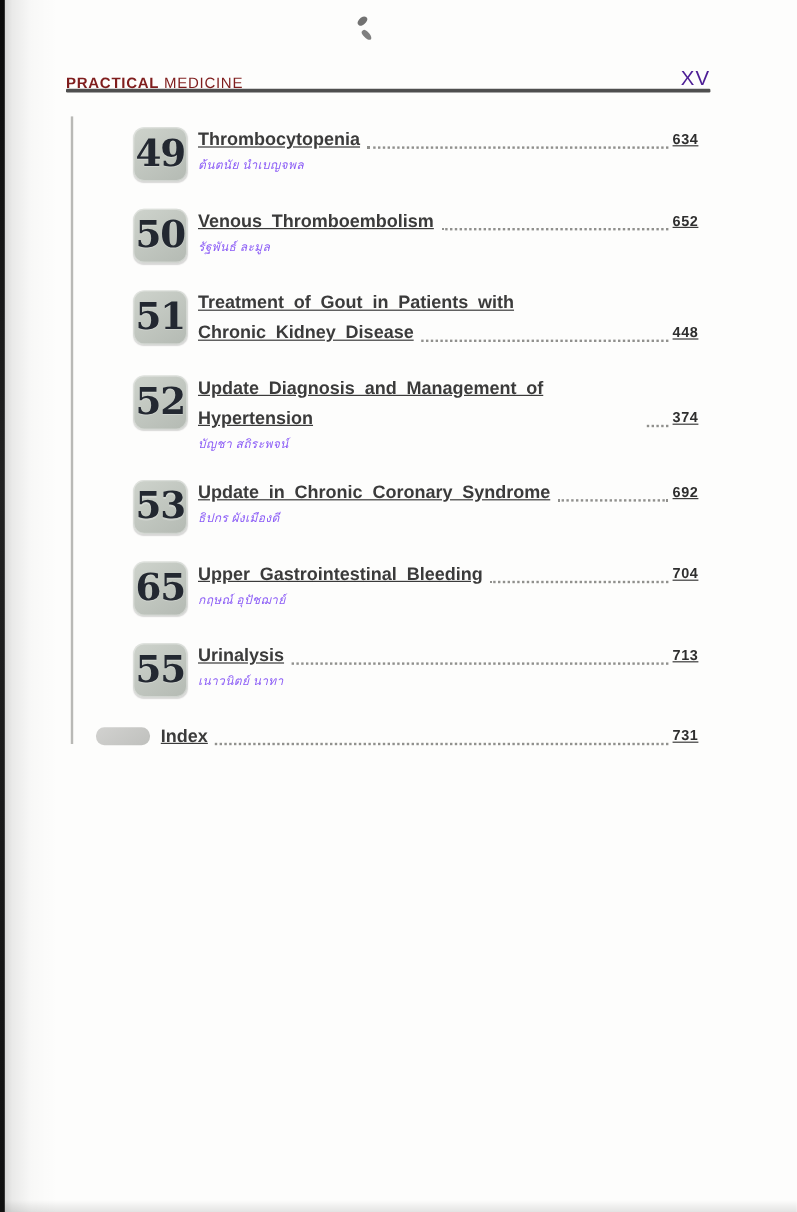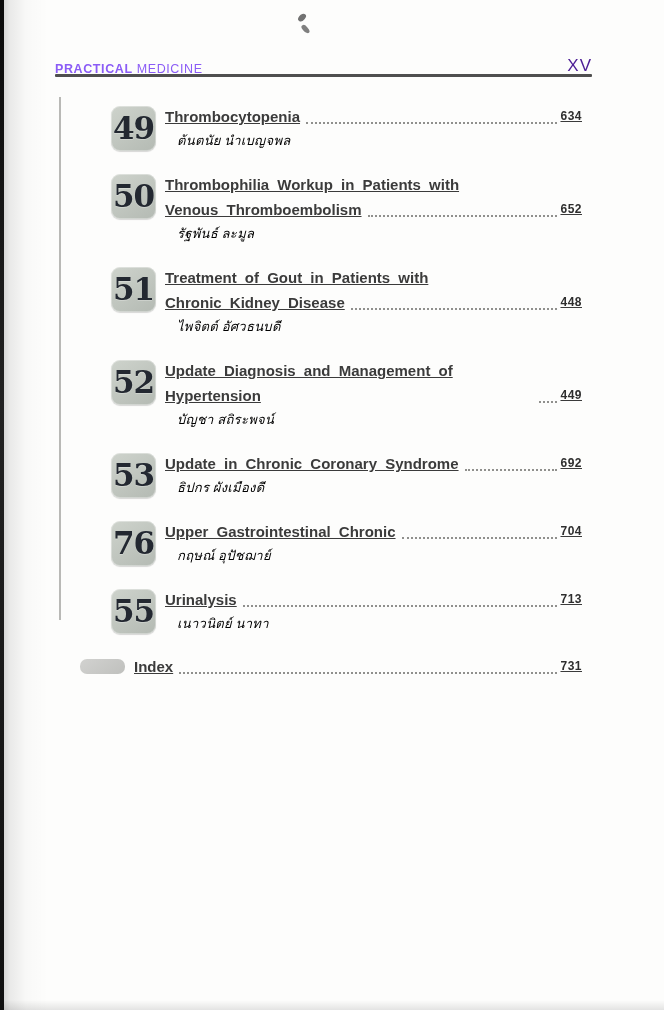--- a/index.html
+++ b/index.html
@@ -28,21 +28,21 @@
     content: ""; position: absolute; left: 8px; top: 9px; width: 10px; height: 5px;
     background: #6a6a6a; border-radius: 50% 50% 60% 40%;
     transform: rotate(12deg);
   }
 
   
   .header {
     position: absolute; left: 55px; right: 72px; top: 56px;
     display: flex; justify-content: space-between; align-items: flex-end;
   }
-  .brand { font-size: 12.5px; letter-spacing: .6px; color: #8b5cf6; }
+  .brand { font-size: 12.5px; letter-spacing: .6px; color: #7f1d1d; }
   .brand .b { font-weight: bold; }
   .folio { font-size: 17px; color: #4c1d95; letter-spacing: 1px; }
   .header-rule {
     position: absolute; left: 55px; right: 72px; top: 74px; height: 3px;
     background: #4f4f4f; border-radius: 1px;
   }
 
   
   .vline {
     position: absolute; left: 59px; top: 97px; width: 2px; height: 523px;
@@ -78,23 +78,22 @@
     margin: 0 3px 5px 6px;
   }
   .pagenum {
     font-size: 12px; font-weight: bold; color: #2e2e2e;
     word-spacing: 0; letter-spacing: .5px;
   }
   .author {
     margin-top: 1px;
     font-family: "Liberation Serif", serif;
     font-style: italic;
-    font-size: 13px; color: #000000;
+    font-size: 10px; color: #8b5cf6;
     letter-spacing: .3px;
-    margin-left: 12px;
   }
 
   
   .index-row { display: flex; align-items: center; gap: 9px; margin-top: 16px; }
   .index-pill {
     flex: 0 0 45px; width: 45px; height: 15px;
     border-radius: 7px;
     background: linear-gradient(145deg, #d2d2d0, #bfc0bd);
   }
   .index-row .title-line { flex: 1; }
@@ -127,79 +126,75 @@
           </div>
           <div class="author">ต้นตนัย นำเบญจพล</div>
         </div>
       </div>
       <div class="entry">
         <div class="badge">
           <span>50</span>
         </div>
         <div class="entry-body">
           <div class="title-line">
-            <span>Thrombophilia Workup in Patients with</span>
-          </div>
-          <div class="title-line">
             <span>Venous Thromboembolism</span>
             <span class="leader"></span>
             <span class="pagenum">652</span>
           </div>
           <div class="author">รัฐพันธ์ ละมูล</div>
         </div>
       </div>
       <div class="entry">
         <div class="badge">
           <span>51</span>
         </div>
         <div class="entry-body">
           <div class="title-line">
             <span>Treatment of Gout in Patients with</span>
           </div>
           <div class="title-line">
             <span>Chronic Kidney Disease</span>
             <span class="leader"></span>
             <span class="pagenum">448</span>
           </div>
-          <div class="author">ไพจิตต์ อัศวธนบดี</div>
         </div>
       </div>
       <div class="entry">
         <div class="badge">
           <span>52</span>
         </div>
         <div class="entry-body">
           <div class="title-line">
             <span>Update Diagnosis and Management of Hypertension</span>
             <span class="leader"></span>
-            <span class="pagenum">449</span>
+            <span class="pagenum">374</span>
           </div>
           <div class="author">บัญชา สถิระพจน์</div>
         </div>
       </div>
       <div class="entry">
         <div class="badge">
           <span>53</span>
         </div>
         <div class="entry-body">
           <div class="title-line">
             <span>Update in Chronic Coronary Syndrome</span>
             <span class="leader"></span>
             <span class="pagenum">692</span>
           </div>
           <div class="author">ธิปกร ผังเมืองดี</div>
         </div>
       </div>
       <div class="entry">
         <div class="badge">
-          <span>76</span>
-        </div>
-        <div class="entry-body">
-          <div class="title-line">
-            <span>Upper Gastrointestinal Chronic</span>
+          <span>65</span>
+        </div>
+        <div class="entry-body">
+          <div class="title-line">
+            <span>Upper Gastrointestinal Bleeding</span>
             <span class="leader"></span>
             <span class="pagenum">704</span>
           </div>
           <div class="author">กฤษณ์ อุปัชฌาย์</div>
         </div>
       </div>
       <div class="entry">
         <div class="badge">
           <span>55</span>
         </div>

